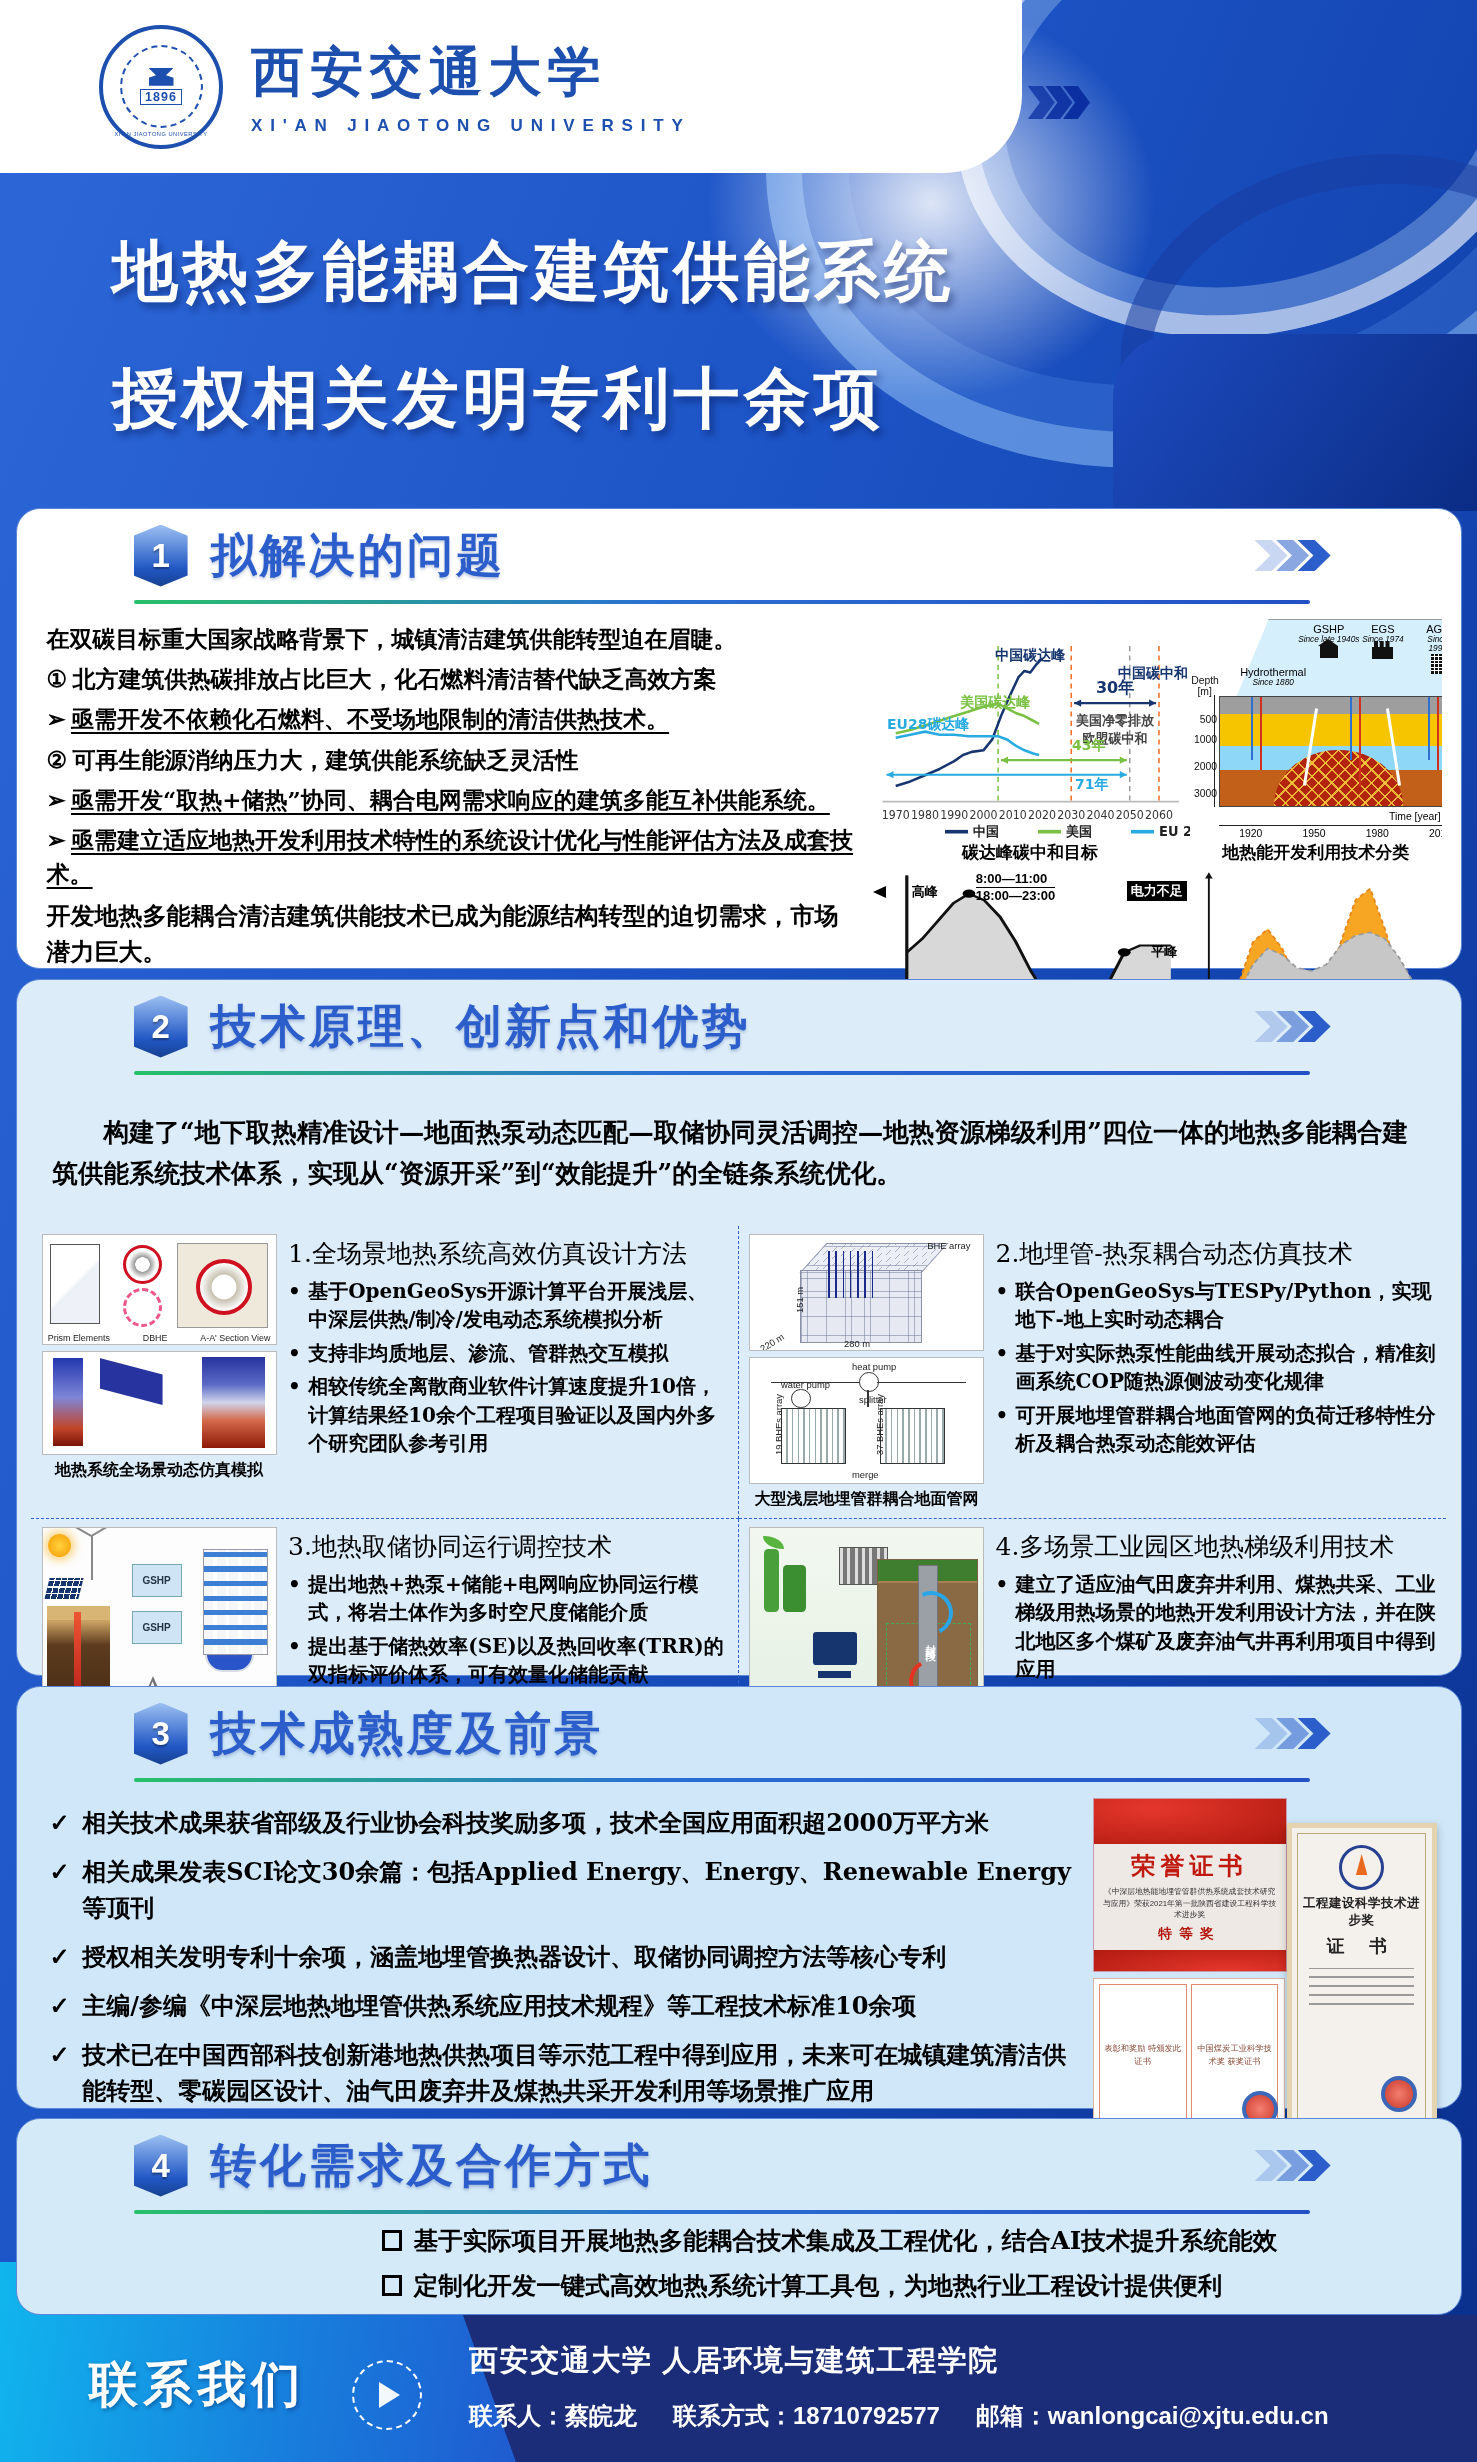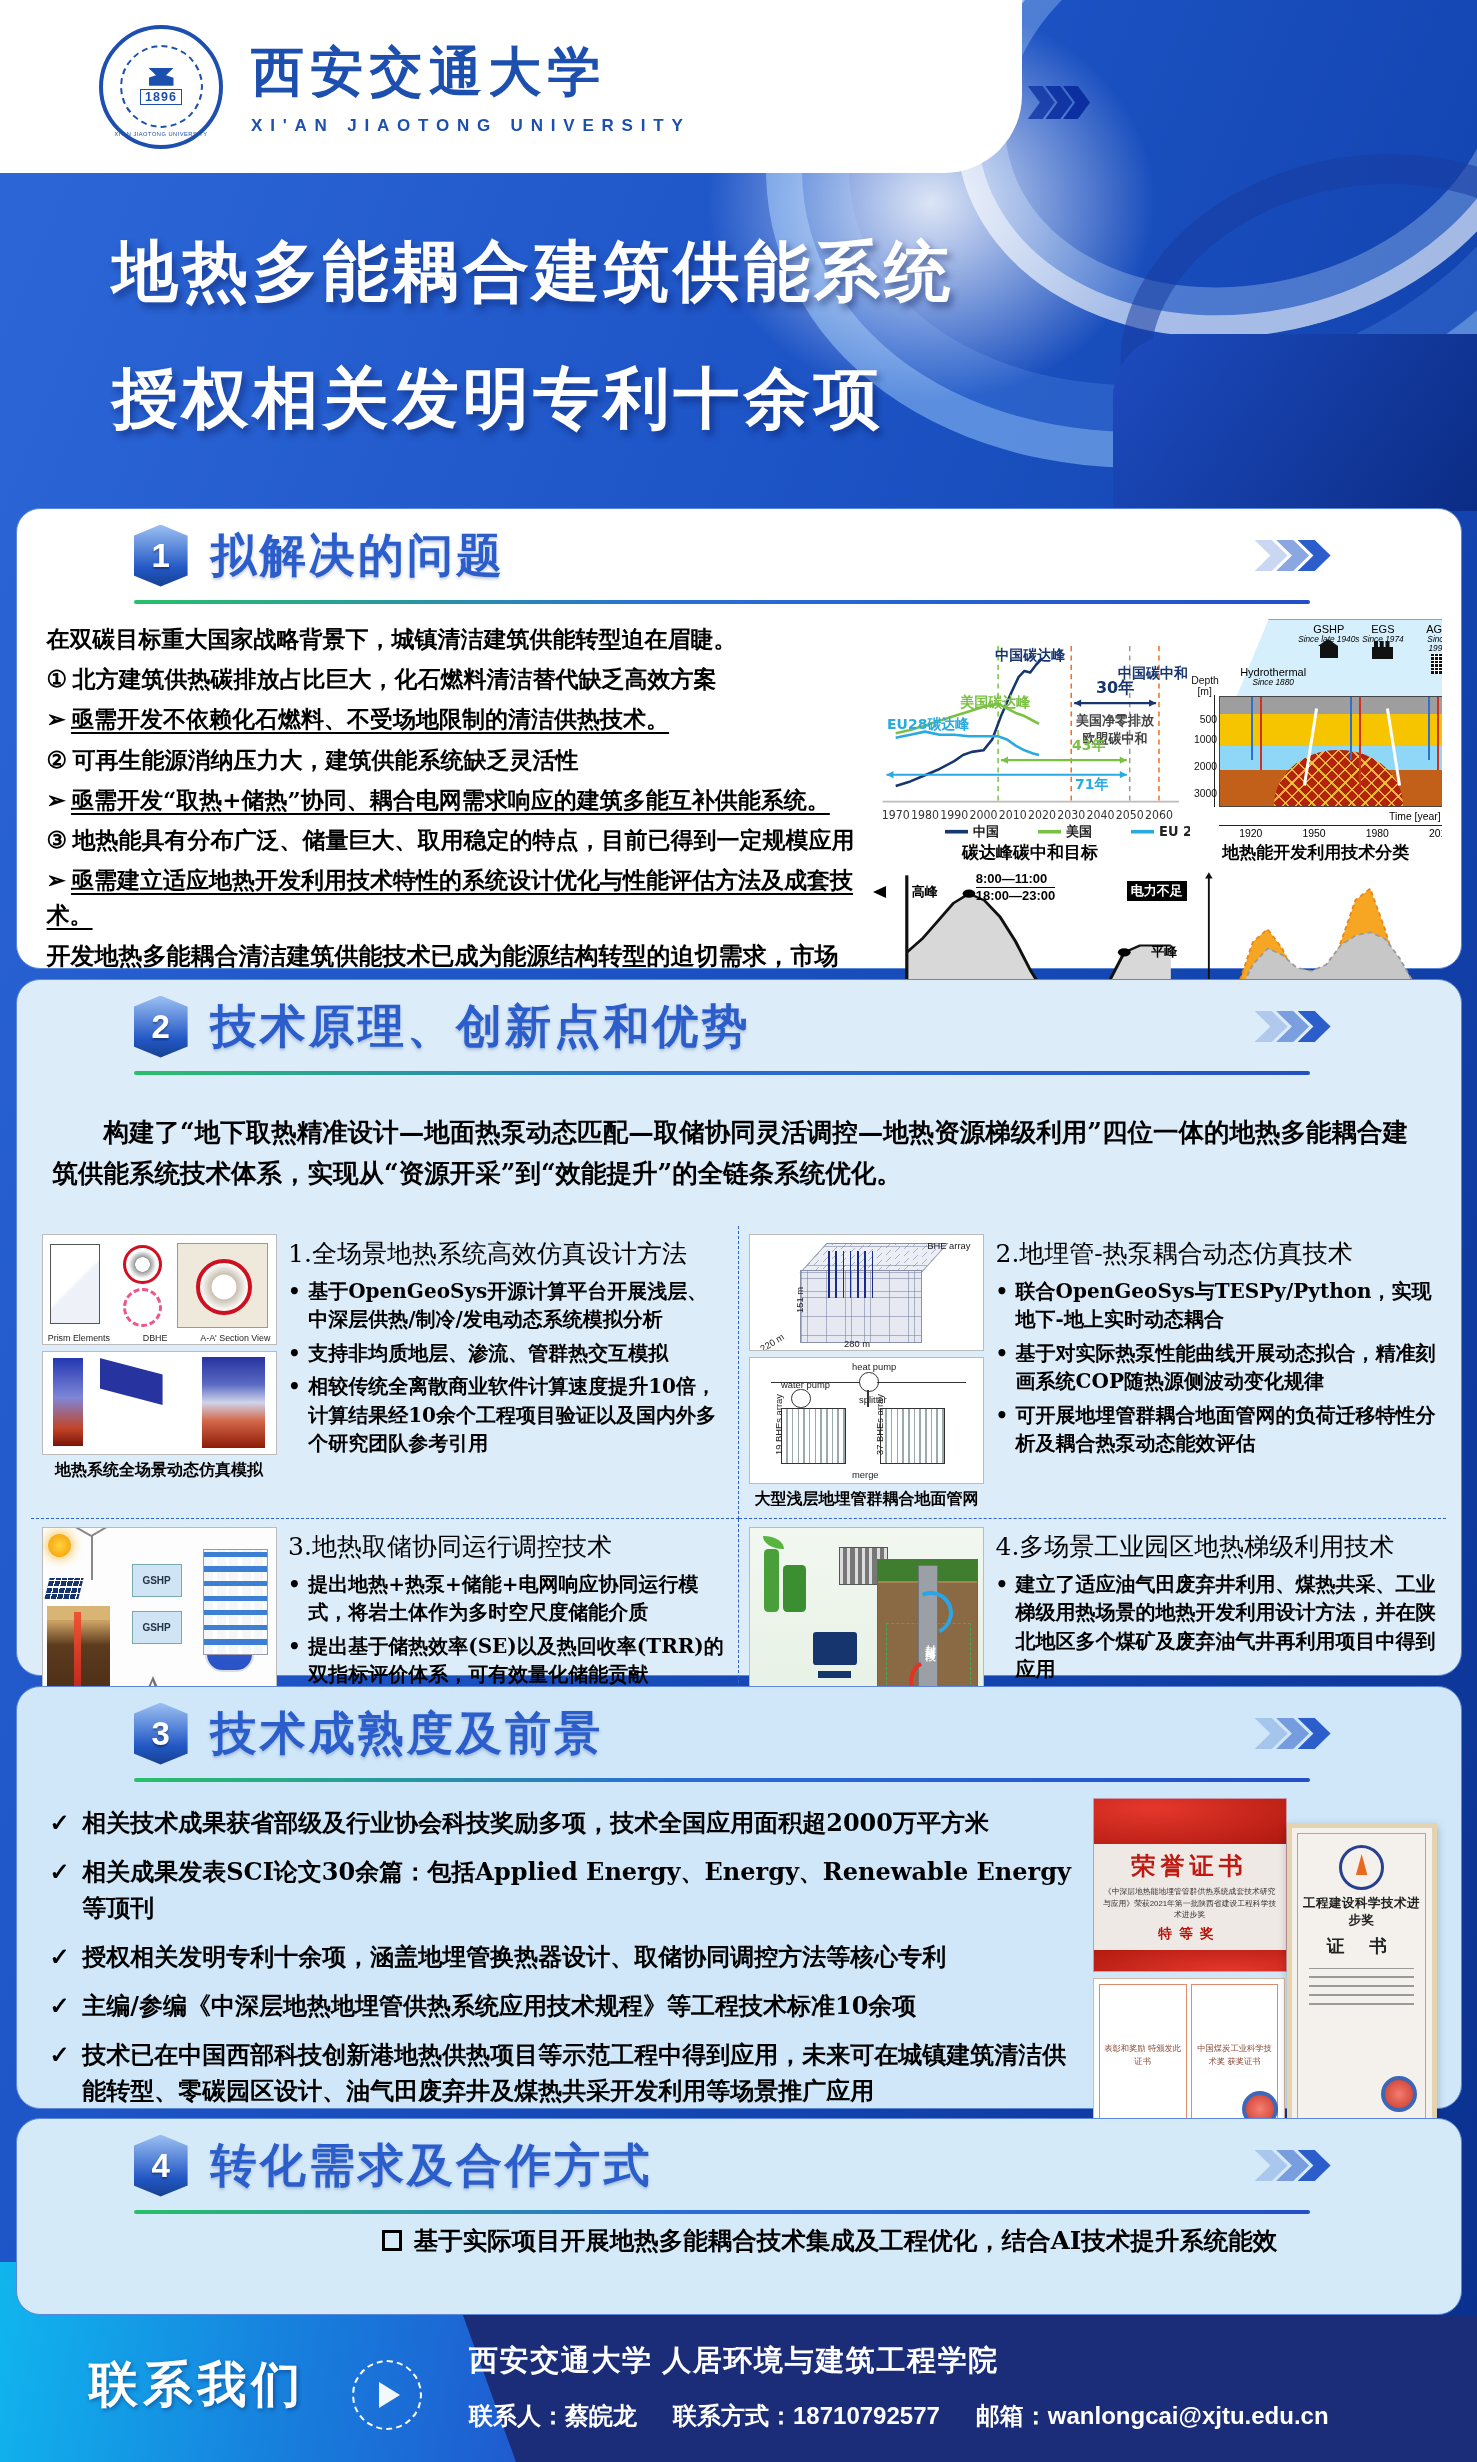--- a/index.html
+++ b/index.html
@@ -323,21 +323,20 @@
         </div>
     </div>
     <div class="sec-underline"></div>
     <div class="s1-body">
       <div class="s1-text serif">
         <p>在双碳目标重大国家战略背景下，城镇清洁建筑供能转型迫在眉睫。</p>
         <p><span class="marker">①</span><span class="t">北方建筑供热碳排放占比巨大，化石燃料清洁替代缺乏高效方案</span></p>
         <p class="arrow-item"><span class="marker">➢</span><span class="t">亟需开发不依赖化石燃料、不受场地限制的清洁供热技术。</span></p>
         <p><span class="marker">②</span><span class="t">可再生能源消纳压力大，建筑供能系统缺乏灵活性</span></p>
         <p class="arrow-item"><span class="marker">➢</span><span class="t">亟需开发“取热+储热”协同、耦合电网需求响应的建筑多能互补供能系统。</span></p>
-        <p><span class="marker">③</span><span class="t">地热能具有分布广泛、储量巨大、取用稳定的特点，目前已得到一定规模应用</span></p>
         <p class="arrow-item"><span class="marker">➢</span><span class="t">亟需建立适应地热开发利用技术特性的系统设计优化与性能评估方法及成套技术。</span></p>
         <p class="s1-conclusion">开发地热多能耦合清洁建筑供能技术已成为能源结构转型的迫切需求，市场潜力巨大。</p>
       </div>
       <div class="s1-figs">
         <div class="fig" id="carbon-fig">
           <svg id="carbon-svg" viewBox="0 0 640 432" preserveAspectRatio="none">
               <line x1="25" y1="358" x2="618" y2="358" stroke="#bbb" stroke-width="3"></line>
               <text x="51.4" y="392" font-size="22" fill="#333" text-anchor="middle">1970</text>
               <text x="109.89999999999999" y="392" font-size="22" fill="#333" text-anchor="middle">1980</text>
               <text x="168.39999999999998" y="392" font-size="22" fill="#333" text-anchor="middle">1990</text>
@@ -727,20 +726,24 @@
           <span></span>
           <span></span>
         </div>
     </div>
     <div class="sec-underline"></div>
     <div class="s4-items serif">
       <div class="s4-item">
           <span class="sq"></span>
           <span>基于实际项目开展地热多能耦合技术集成及工程优化，结合AI技术提升系统能效</span>
         </div>
+      <div class="s4-item">
+          <span class="sq"></span>
+          <span>定制化开发一键式高效地热系统计算工具包，为地热行业工程设计提供便利</span>
+        </div>
     </div>
   </section>
 
   <div class="footer-band"></div>
   <div class="footer-left"></div>
   <div class="contact-label">联系我们</div>
   <div class="contact-circle">
       <b></b>
     </div>
   <div class="footer-org">西安交通大学 人居环境与建筑工程学院</div>

